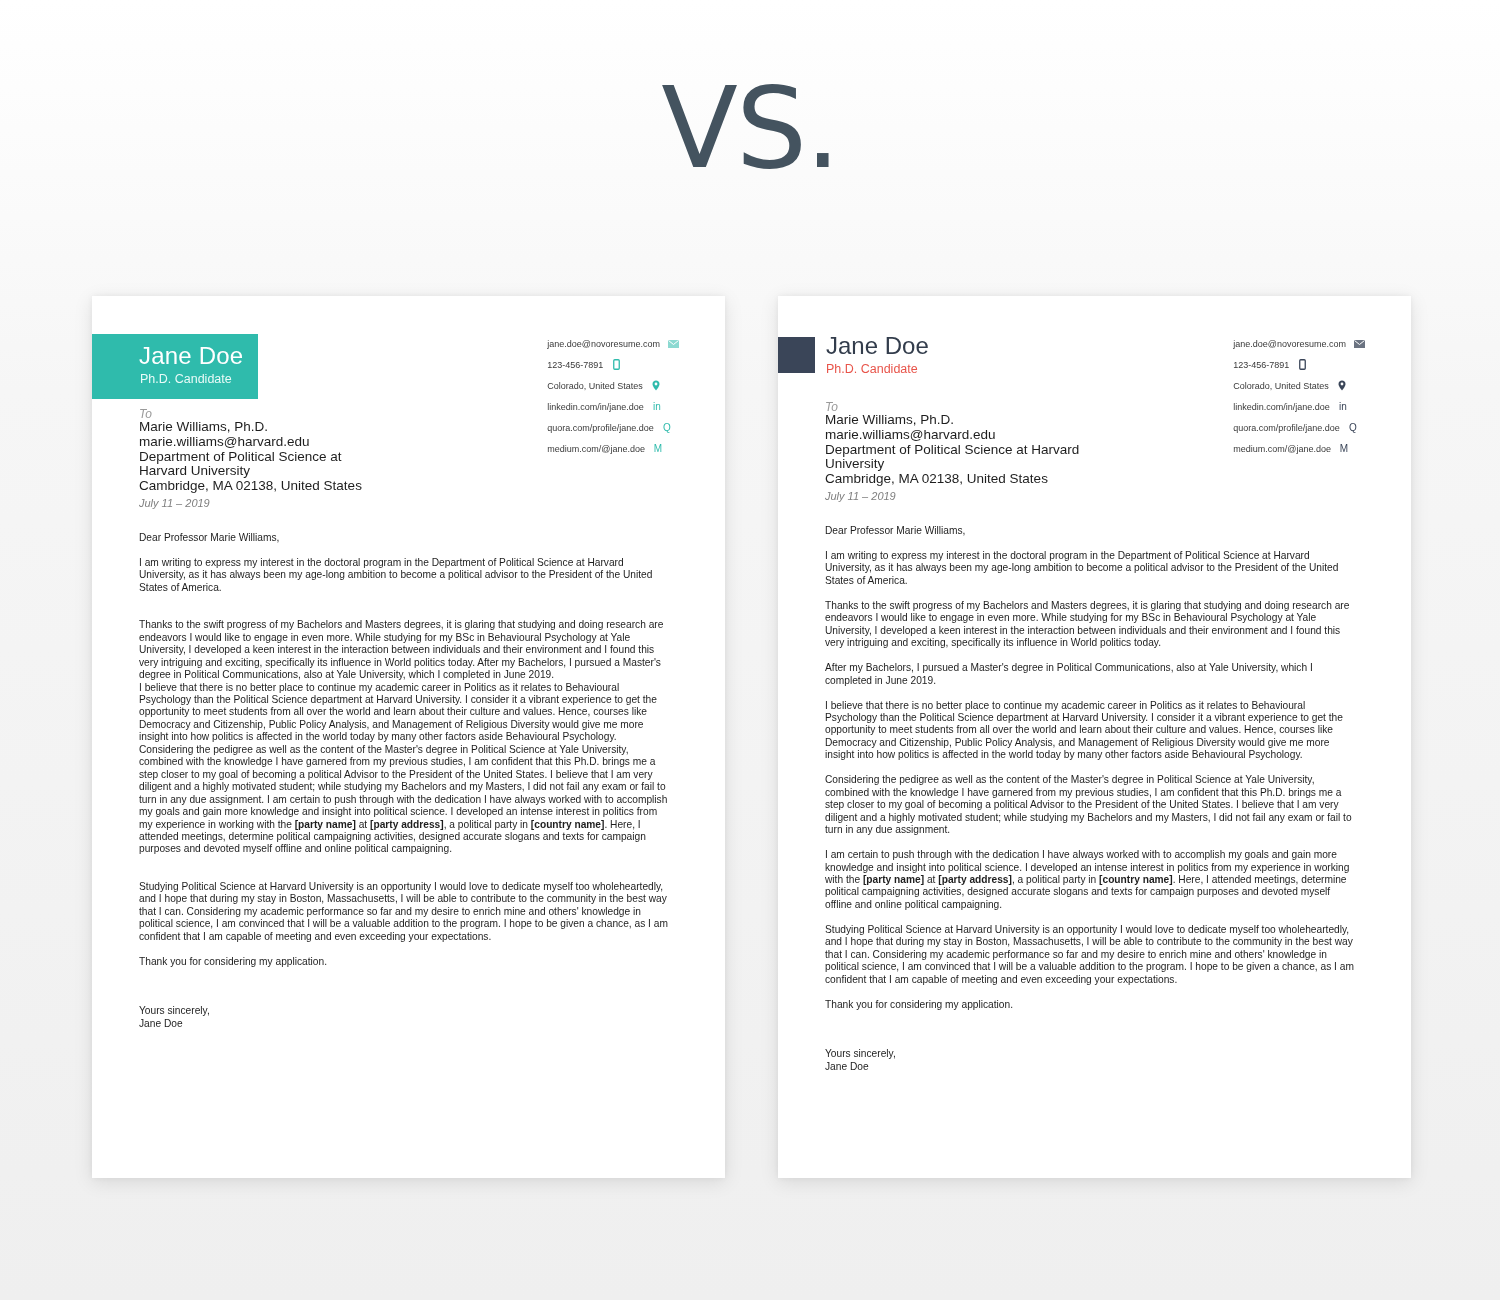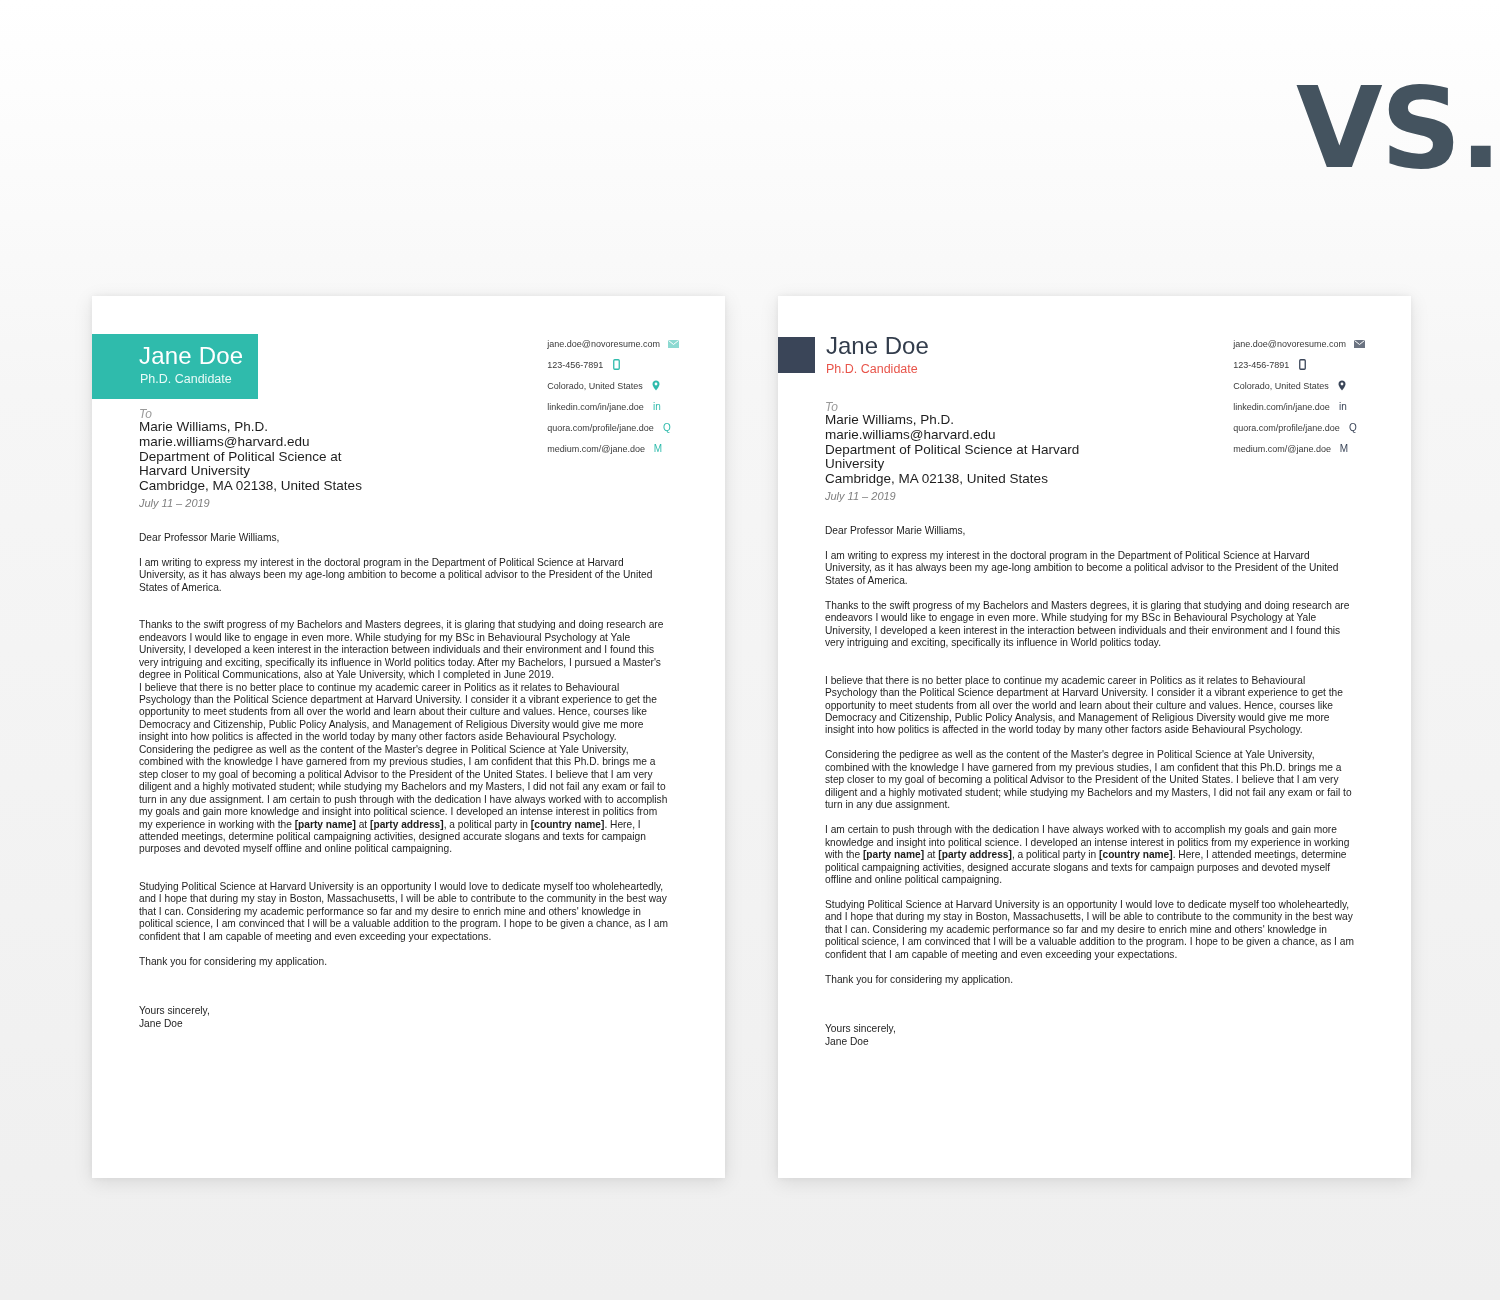--- a/index.html
+++ b/index.html
@@ -5,23 +5,23 @@
   * { box-sizing: border-box; margin: 0; padding: 0; }
   html, body { width: 1500px; height: 1300px; }
   body {
     background: linear-gradient(to bottom, #ffffff 0%, #f6f6f6 30%, #efefef 100%);
     font-family: "Liberation Sans", sans-serif;
     position: relative;
     overflow: hidden;
   }
   .vs {
     position: absolute; left: 0; right: 0; top: 58px;
-    text-align: right;
+    text-align: center;
     font-family: "DejaVu Sans", sans-serif;
-    font-weight: bold;
+    font-weight: normal;
     font-size: 112px;
     letter-spacing: -2px;
     color: #44535f;
     line-height: 140px;
   }
   .page {
     position: absolute; top: 296px;
     width: 633px; height: 882px;
     background: #ffffff;
     box-shadow: 0 4px 18px rgba(0,0,0,0.10), 0 0 6px rgba(0,0,0,0.05);
@@ -239,20 +239,21 @@
     <div class="date">July 11 – 2019</div>
   </div>
 
   <div class="body">
     <p>Dear Professor Marie Williams,</p>
     <div class="gap-s"></div>
     <p>I am writing to express my interest in the doctoral program in the Department of Political Science at Harvard University, as it has always been my age-long ambition to become a political advisor to the President of the United States of America.</p>
     <div class="gap-s"></div>
     <p>Thanks to the swift progress of my Bachelors and Masters degrees, it is glaring that studying and doing research are endeavors I would like to engage in even more. While studying for my BSc in Behavioural Psychology at Yale University, I developed a keen interest in the interaction between individuals and their environment and I found this very intriguing and exciting, specifically its influence in World politics today.</p>
     <div class="gap-s"></div>
+    <p>After my Bachelors, I pursued a Master's degree in Political Communications, also at Yale University, which I completed in June 2019.</p>
     <div class="gap-s"></div>
     <p>I believe that there is no better place to continue my academic career in Politics as it relates to Behavioural Psychology than the Political Science department at Harvard University. I consider it a vibrant experience to get the opportunity to meet students from all over the world and learn about their culture and values. Hence, courses like Democracy and Citizenship, Public Policy Analysis, and Management of Religious Diversity would give me more insight into how politics is affected in the world today by many other factors aside Behavioural Psychology.</p>
     <div class="gap-s"></div>
     <p>Considering the pedigree as well as the content of the Master's degree in Political Science at Yale University, combined with the knowledge I have garnered from my previous studies, I am confident that this Ph.D. brings me a step closer to my goal of becoming a political Advisor to the President of the United States. I believe that I am very diligent and a highly motivated student; while studying my Bachelors and my Masters, I did not fail any exam or fail to turn in any due assignment.</p>
     <div class="gap-s"></div>
     <p><span>I am certain to push through with the dedication I have always worked with to accomplish my goals and gain more knowledge and insight into political science. I developed an intense interest in politics from my experience in working with the </span><span class="ph">[party name]</span><span> at </span><span class="ph">[party address]</span><span>, a political party in </span><span class="ph">[country name]</span><span>. Here, I attended meetings, determine political campaigning activities, designed accurate slogans and texts for campaign purposes and devoted myself offline and online political campaigning.</span></p>
     <div class="gap-s"></div>
     <p>Studying Political Science at Harvard University is an opportunity I would love to dedicate myself too wholeheartedly, and I hope that during my stay in Boston, Massachusetts, I will be able to contribute to the community in the best way that I can. Considering my academic performance so far and my desire to enrich mine and others' knowledge in political science, I am convinced that I will be a valuable addition to the program. I hope to be given a chance, as I am confident that I am capable of meeting and even exceeding your expectations.</p>
     <div class="gap-s"></div>
     <p>Thank you for considering my application.</p>

